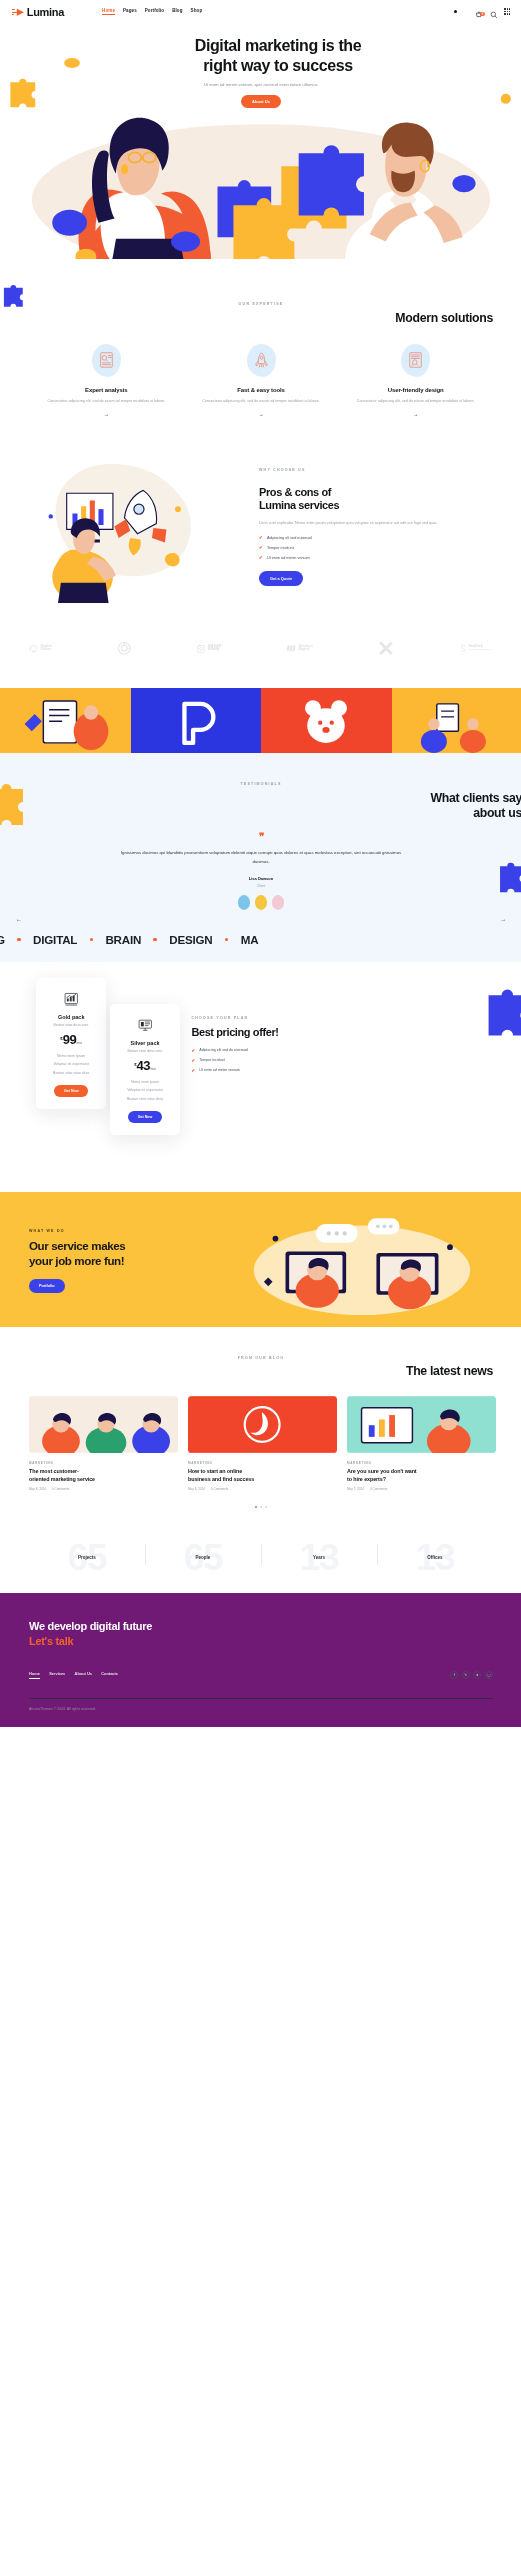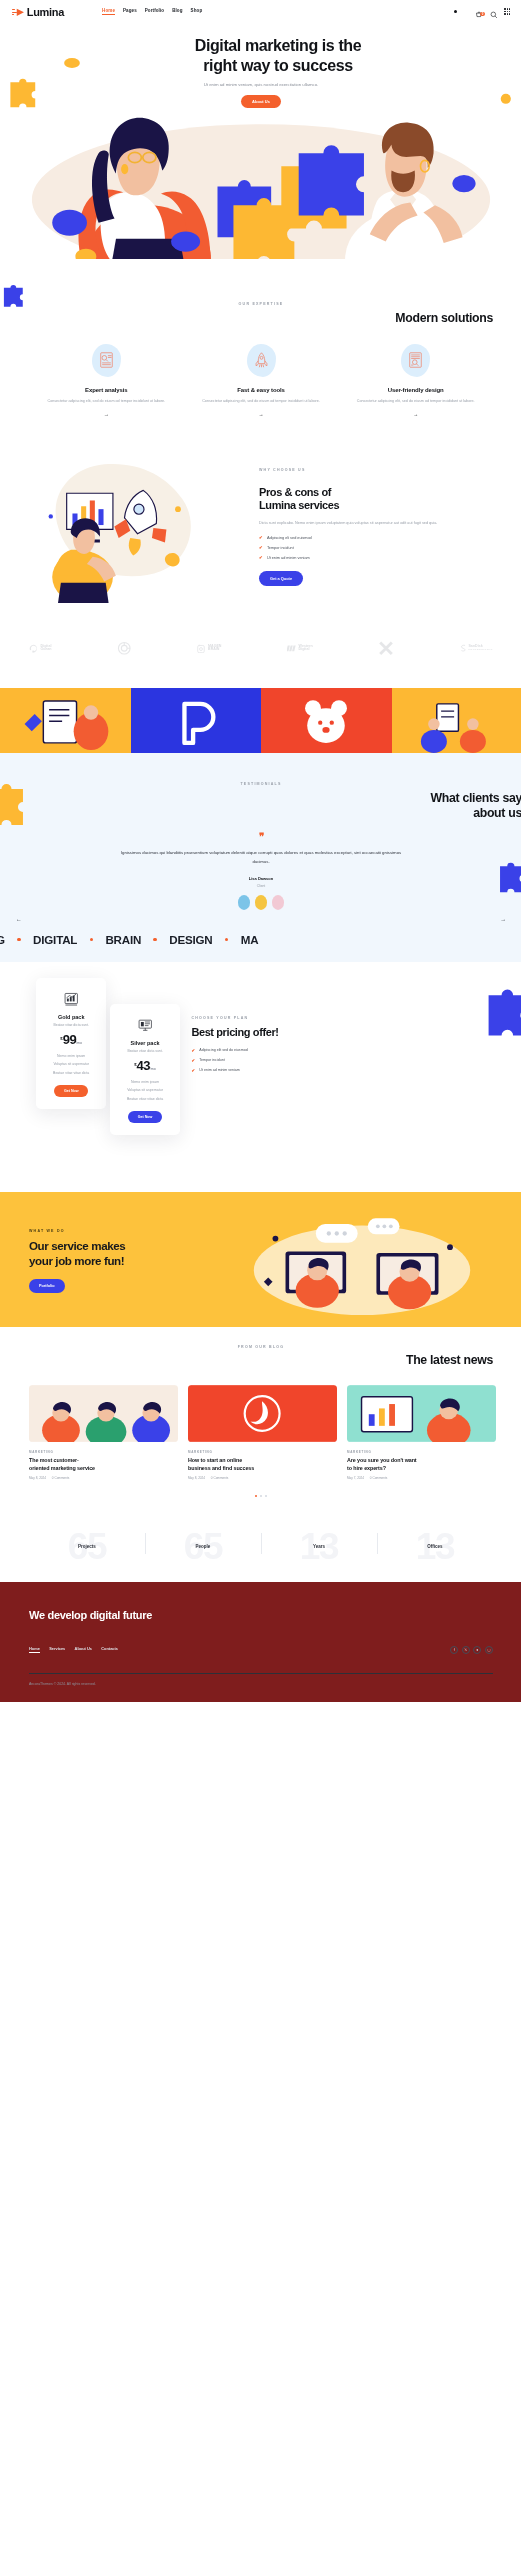--- a/index.html
+++ b/index.html
@@ -116,40 +116,40 @@
   .fun{background:#fdc košice;}
   .fun{background:#fdc23c;padding:22px 9px 19px;position:relative;overflow:hidden;}
   .fun-inner{display:flex;align-items:center;}
   .fun-left{width:217px;}
   .fun-left .eyebrow{text-align:left;color:#4a3c12;}
   .fun-left h2{font-size:11.6px;font-weight:700;line-height:1.25;margin-top:6.5px;letter-spacing:-0.4px;color:#16181d;}
   .fun-btn{margin-top:11px;padding:5px 10px;font-size:3.8px;}
   .fun-right{width:232px;height:94px;position:relative;}
 
   
-  .blog{padding:18px 0 20px;}
+  .blog{padding:29px 0 20px;}
   .posts{display:flex;gap:10px;margin-top:17.4px;}
   .post{flex:1;}
   .post .thumb{height:57px;border-radius:3.6px;overflow:hidden;position:relative;}
   .post .cat{font-size:3px;letter-spacing:0.7px;color:#9aa0aa;font-weight:700;margin-top:8px;text-transform:uppercase;}
   .post h3{font-size:5.4px;font-weight:700;line-height:1.35;margin-top:3.6px;letter-spacing:-0.1px;}
   .post .meta{font-size:3.1px;color:#9aa0aa;margin-top:4.3px;display:flex;gap:5.8px;}
   .dots{display:flex;justify-content:center;gap:2.9px;margin-top:14.5px;}
   .dots i{width:2.2px;height:2.2px;border-radius:50%;background:#d3d8e0;display:block;}
   .dots i.on{background:#f4602c;}
 
   
   .counters{display:flex;padding:13px 0 25px;position:relative;}
   .cnt{flex:1;text-align:center;position:relative;padding:7.2px 0;}
   .cnt+.cnt:before{content:"";position:absolute;left:0;top:2.9px;bottom:2.9px;width:0.7px;background:#e7eaef;}
   .cnt .big{position:absolute;left:50%;top:-4.3px;transform:translateX(-50%);font-size:37px;font-weight:700;color:#f3f4f7;z-index:0;letter-spacing:-1.4px;}
   .cnt .lbl{position:relative;z-index:1;font-size:4.5px;font-weight:700;color:#2c3039;}
 
   
-  .footer{background:#7f1d1d;padding:26px 0 0;}
+  .footer{background:#701a75;padding:26px 0 0;}
   .footer h2{font-size:11px;font-weight:700;color:#fff;line-height:1.3;letter-spacing:-0.3px;}
   .footer h2 .accent{color:#f4602c;display:block;}
   .f-row{display:flex;align-items:center;margin-top:23px;}
   .f-nav{display:flex;gap:9.4px;}
   .f-nav a{font-size:3.9px;color:#dfe2e8;text-decoration:none;font-weight:600;position:relative;padding-bottom:2.2px;}
   .f-nav a.active:after{content:"";position:absolute;left:0;right:0;bottom:0;height:0.7px;background:#fff;}
   .socials{margin-left:auto;display:flex;gap:3.6px;}
   .soc{width:8px;height:8px;border-radius:50%;border:0.7px solid #454a56;display:flex;align-items:center;justify-content:center;font-size:3.6px;color:#d7dae1;}
   .f-div{height:0.7px;background:#2c3039;margin-top:19px;}
   .copy{font-size:3.5px;color:#8d929c;padding:8.7px 0 16px;}
@@ -712,20 +712,21 @@
         <span class="big">13</span>
         <span class="lbl">Offices</span>
       </div>
     </div>
   </div>
 
   <div class="footer">
     <div class="container">
       <h2>
         <span>We develop digital future</span>
+        <span class="accent">Let's talk</span>
       </h2>
       <div class="f-row">
         <div class="f-nav">
           <a href="#" class="active">Home</a>
           <a href="#">Services</a>
           <a href="#">About Us</a>
           <a href="#">Contacts</a>
         </div>
         <div class="socials">
           <span class="soc">f</span>

